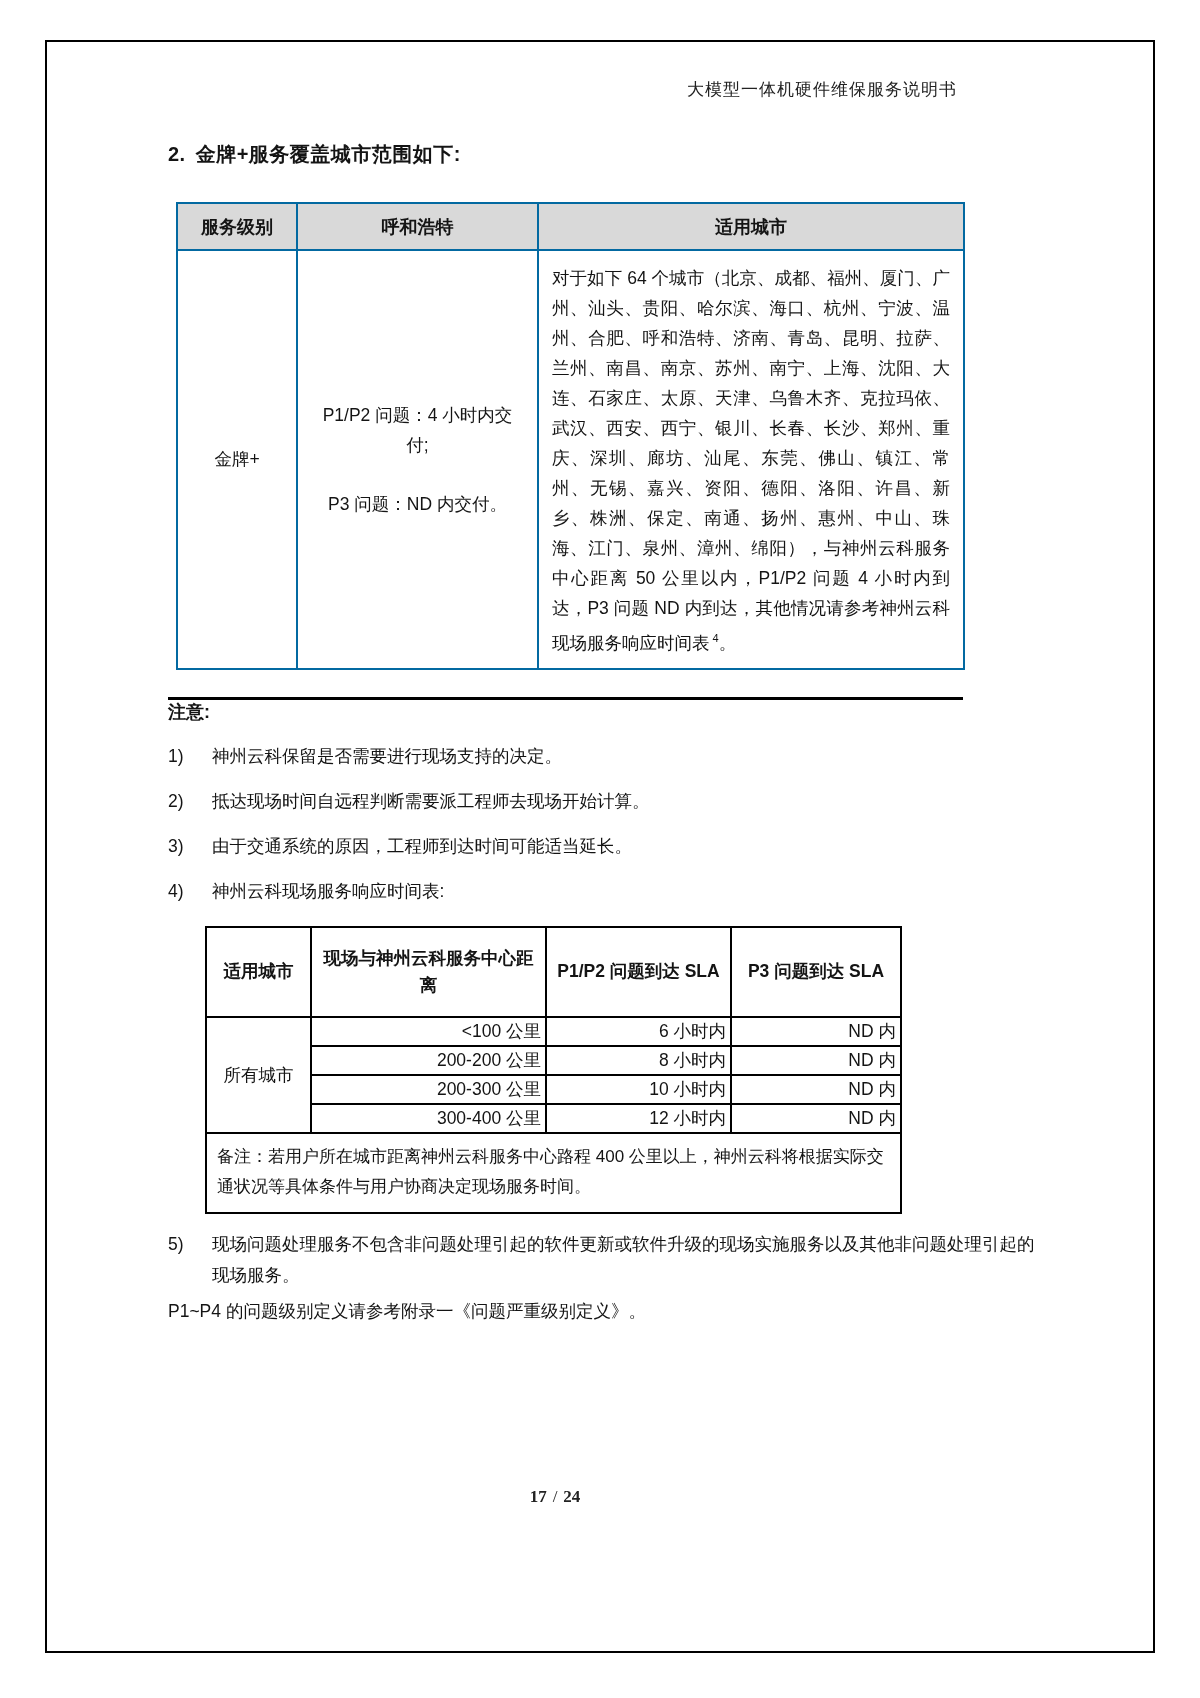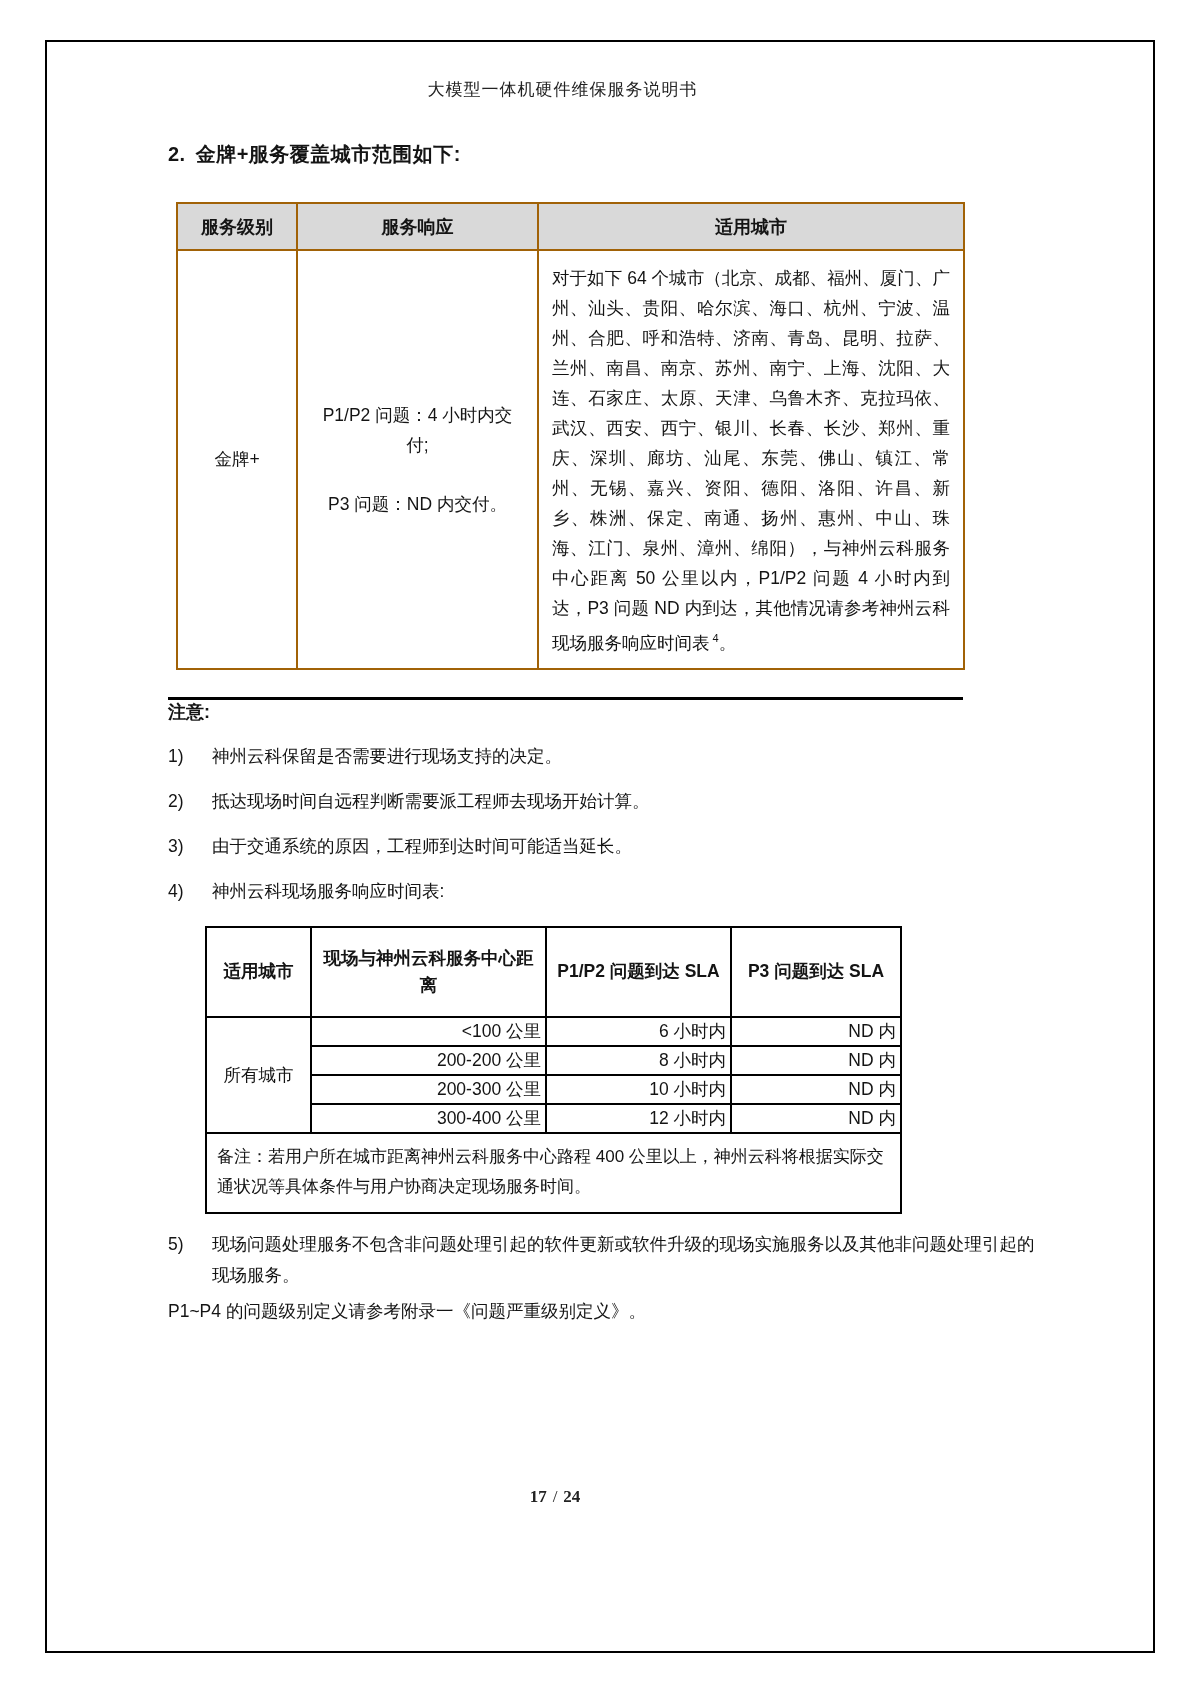--- a/index.html
+++ b/index.html
@@ -20,42 +20,42 @@
     pointer-events: none;
   }
   .content {
     position: relative;
     padding: 78px 165px 0 168px;
   }
   .doc-header {
     font-family: "Liberation Serif", "DejaVu Serif", serif;
     font-size: 17px;
     color: #222;
-    text-align: center;
+    text-align: right;
     padding-right: 78px;
     letter-spacing: 1px;
   }
   .section-heading {
     margin-top: 40px;
     font-size: 20px;
     font-weight: bold;
     letter-spacing: 0.5px;
   }
   .section-heading .num { margin-right: 10px; }
 
   
   table.svc {
     margin-top: 34px;
     margin-left: 8px;
     border-collapse: collapse;
     table-layout: fixed;
     width: 787px;
   }
   table.svc th, table.svc td {
-    border: 2px solid #a16207;
+    border: 2px solid #0369a1;
     font-size: 17.5px;
   }
   table.svc th {
     background: #d9d9d9;
     font-weight: bold;
     height: 47px;
     text-align: center;
     font-size: 18px;
   }
   .col-level { width: 120px; }
@@ -189,21 +189,21 @@
 
     <table class="svc">
       <colgroup>
         <col class="col-level">
           <col class="col-resp">
           <col class="col-city">
       </colgroup>
       <thead>
         <tr>
           <th>服务级别</th>
-          <th>服务响应</th>
+          <th>呼和浩特</th>
           <th>适用城市</th>
         </tr>
       </thead>
       <tbody>
         <tr>
           <td class="level-cell">金牌+</td>
           <td class="resp-cell">
             <p>P1/P2 问题：4 小时内交付;</p>
             <p>P3 问题：ND 内交付。</p>
           </td>

